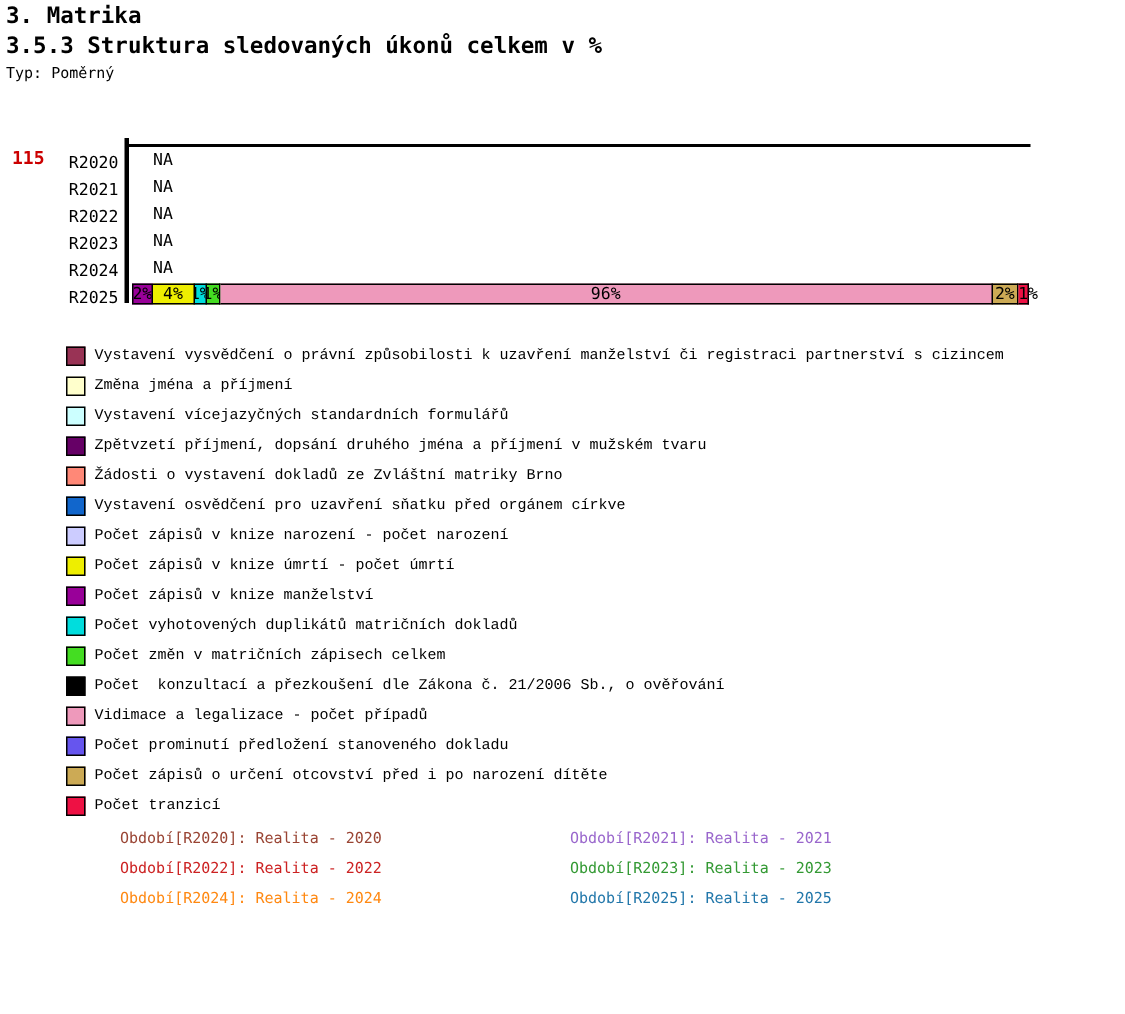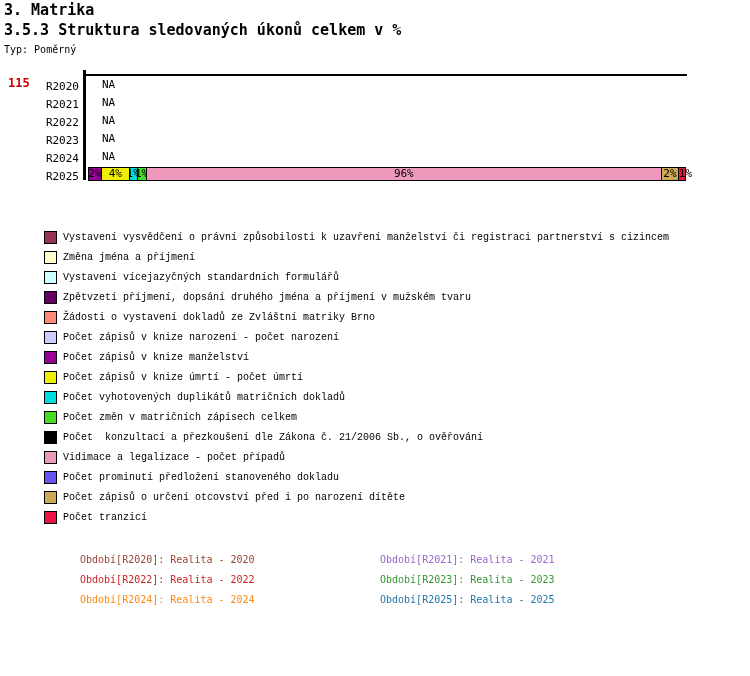--- a/index.html
+++ b/index.html
@@ -4,21 +4,21 @@
 <style>
   html,body{margin:0;padding:0;}
   body{
     width:750px;height:676px;background:#ffffff;position:relative;overflow:hidden;
     font-family:"DejaVu Sans Mono","Liberation Mono",monospace;color:#000;
   }
   .title1{position:absolute;left:4px;top:1px;font-size:15px;font-weight:bold;letter-spacing:0px;white-space:pre;text-align:center;}
   .title2{position:absolute;left:4px;top:21px;font-size:15px;font-weight:bold;white-space:pre;}
   .typ{position:absolute;left:4px;top:44px;font-size:10px;white-space:pre;}
 
-  .chart{position:absolute;left:0;top:70px;width:750px;height:115px;}
+  .chart{position:absolute;left:0;top:92px;width:750px;height:115px;}
   .num115{position:absolute;left:8px;top:6px;font-size:12px;font-weight:bold;color:#cc0000;}
   .axis-v{position:absolute;left:83px;top:0;width:3px;height:110px;background:#000;}
   .axis-top{position:absolute;left:84px;top:4px;width:603px;height:2px;background:#000;}
   .rows{position:absolute;left:0;top:5px;width:750px;}
   .crow{display:flex;align-items:flex-end;height:18px;}
   .rlabel{display:inline-block;width:79px;text-align:right;padding-right:7px;font-size:11px;flex:0 0 auto;}
   .rcontent{flex:1 1 auto;display:flex;align-items:center;height:18px;}
   .navalue{font-size:11px;margin-left:16px;}
   .bar{display:flex;height:14px;margin-left:2px;box-sizing:border-box;}
   .seg{position:relative;height:14px;box-sizing:border-box;border:1px solid #000;border-left-width:0;
@@ -123,30 +123,34 @@
     </div>
     <div class="litem">
       <span class="lsq" style="background: rgb(102, 0, 102);"></span>
       <span class="llabel">Zpětvzetí příjmení, dopsání druhého jména a příjmení v mužském tvaru</span>
     </div>
     <div class="litem">
       <span class="lsq" style="background: rgb(255, 136, 119);"></span>
       <span class="llabel">Žádosti o vystavení dokladů ze Zvláštní matriky Brno</span>
     </div>
     <div class="litem">
+      <span class="lsq" style="background: rgb(17, 102, 204);"></span>
+      <span class="llabel">Vystavení osvědčení pro uzavření sňatku před orgánem církve</span>
+    </div>
+    <div class="litem">
       <span class="lsq" style="background: rgb(204, 204, 255);"></span>
       <span class="llabel">Počet zápisů v knize narození - počet narození</span>
     </div>
     <div class="litem">
+      <span class="lsq" style="background: rgb(238, 238, 0);"></span>
+      <span class="llabel">Počet zápisů v knize úmrtí - počet úmrtí</span>
+    </div>
+    <div class="litem">
       <span class="lsq" style="background: rgb(153, 0, 153);"></span>
       <span class="llabel">Počet zápisů v knize manželství</span>
-    </div>
-    <div class="litem">
-      <span class="lsq" style="background: rgb(238, 238, 0);"></span>
-      <span class="llabel">Počet zápisů v knize úmrtí - počet úmrtí</span>
     </div>
     <div class="litem">
       <span class="lsq" style="background: rgb(0, 221, 221);"></span>
       <span class="llabel">Počet vyhotovených duplikátů matričních dokladů</span>
     </div>
     <div class="litem">
       <span class="lsq" style="background: rgb(68, 221, 34);"></span>
       <span class="llabel">Počet změn v matričních zápisech celkem</span>
     </div>
     <div class="litem">

